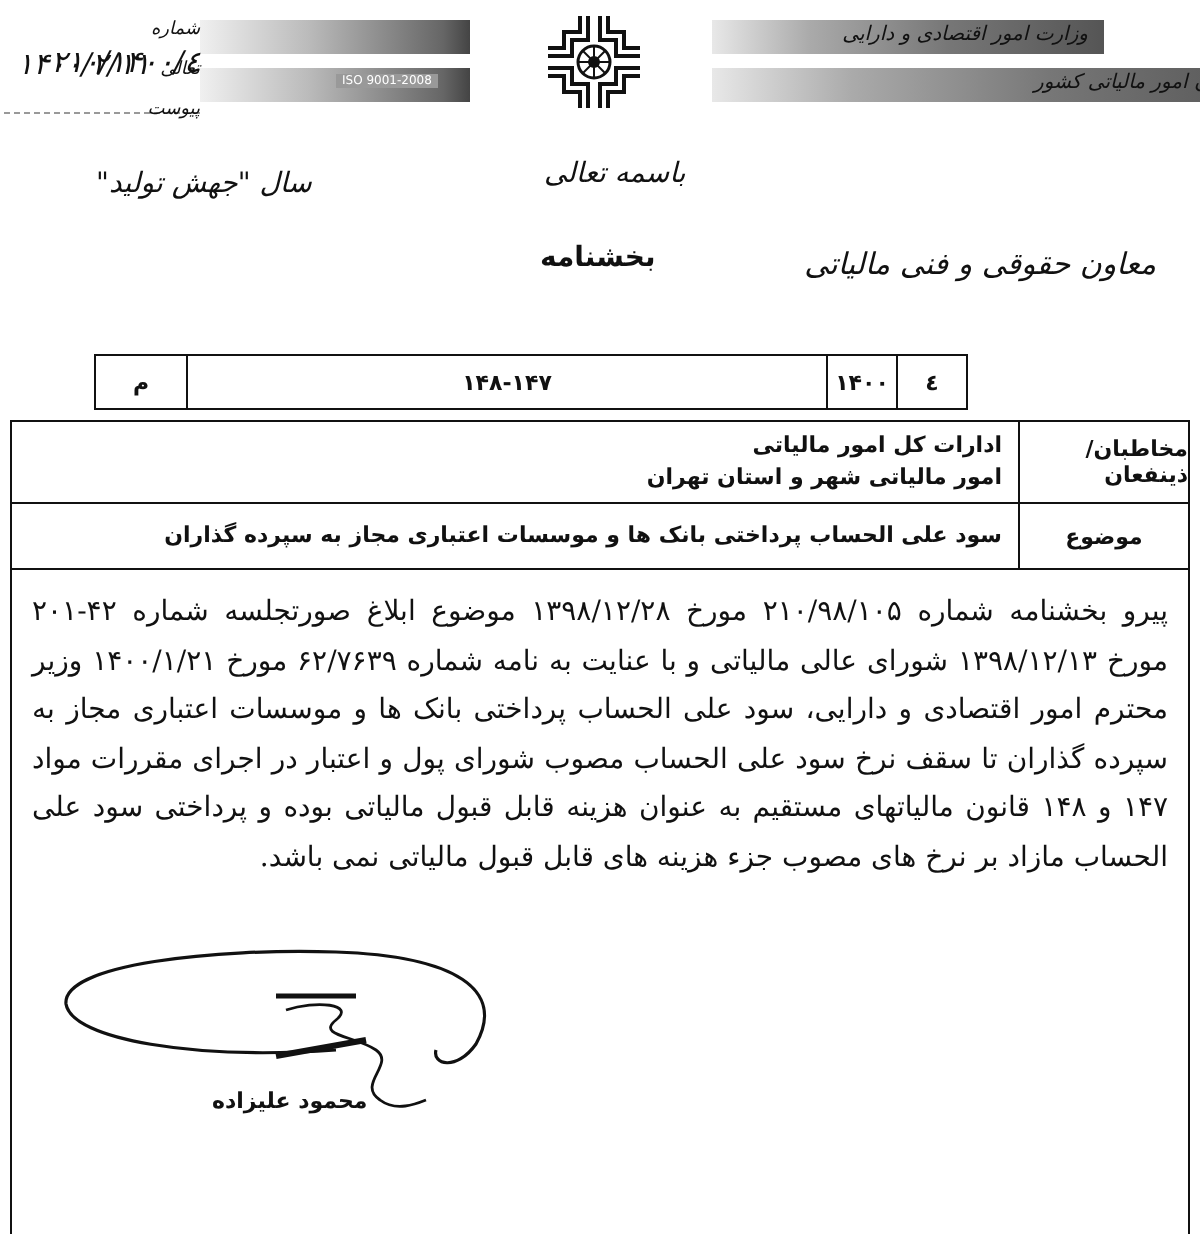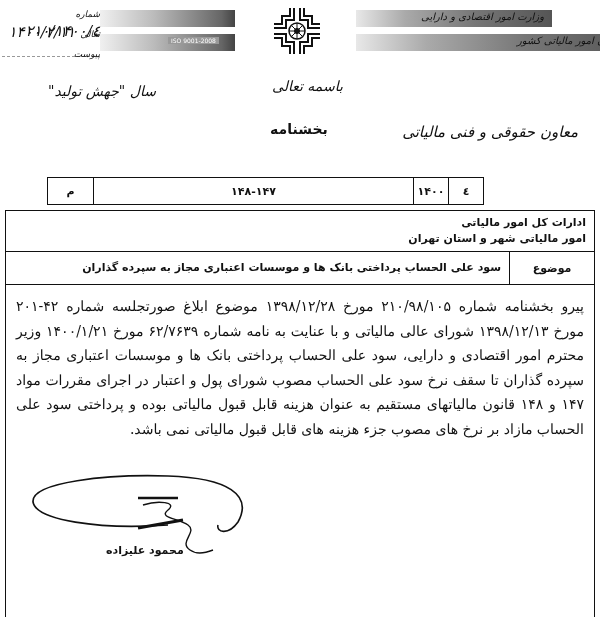--- a/index.html
+++ b/index.html
@@ -86,20 +86,21 @@
 
 <div class="codebox">
   <div class="cell" style="width:45px;">م</div>
   <div class="cell" style="flex:1;">۱۴۸-۱۴۷</div>
   <div class="cell" style="width:34px;">۱۴۰۰</div>
   <div class="cell" style="width:34px;">٤</div>
 </div>
 
 <div class="maintbl">
   <div class="row" style="height:40px;">
+    <div class="lbl">مخاطبان/ذینفعان</div>
     <div class="val">
       <div>ادارات کل امور مالیاتی</div>
       <div>امور مالیاتی شهر و استان تهران</div>
     </div>
   </div>
   <div class="row" style="height:32px; border-bottom:none;">
     <div class="lbl">موضوع</div>
     <div class="val" style="display:flex; align-items:center;">سود علی الحساب پرداختی بانک ها و موسسات اعتباری مجاز به سپرده گذاران</div>
   </div>
 </div>

